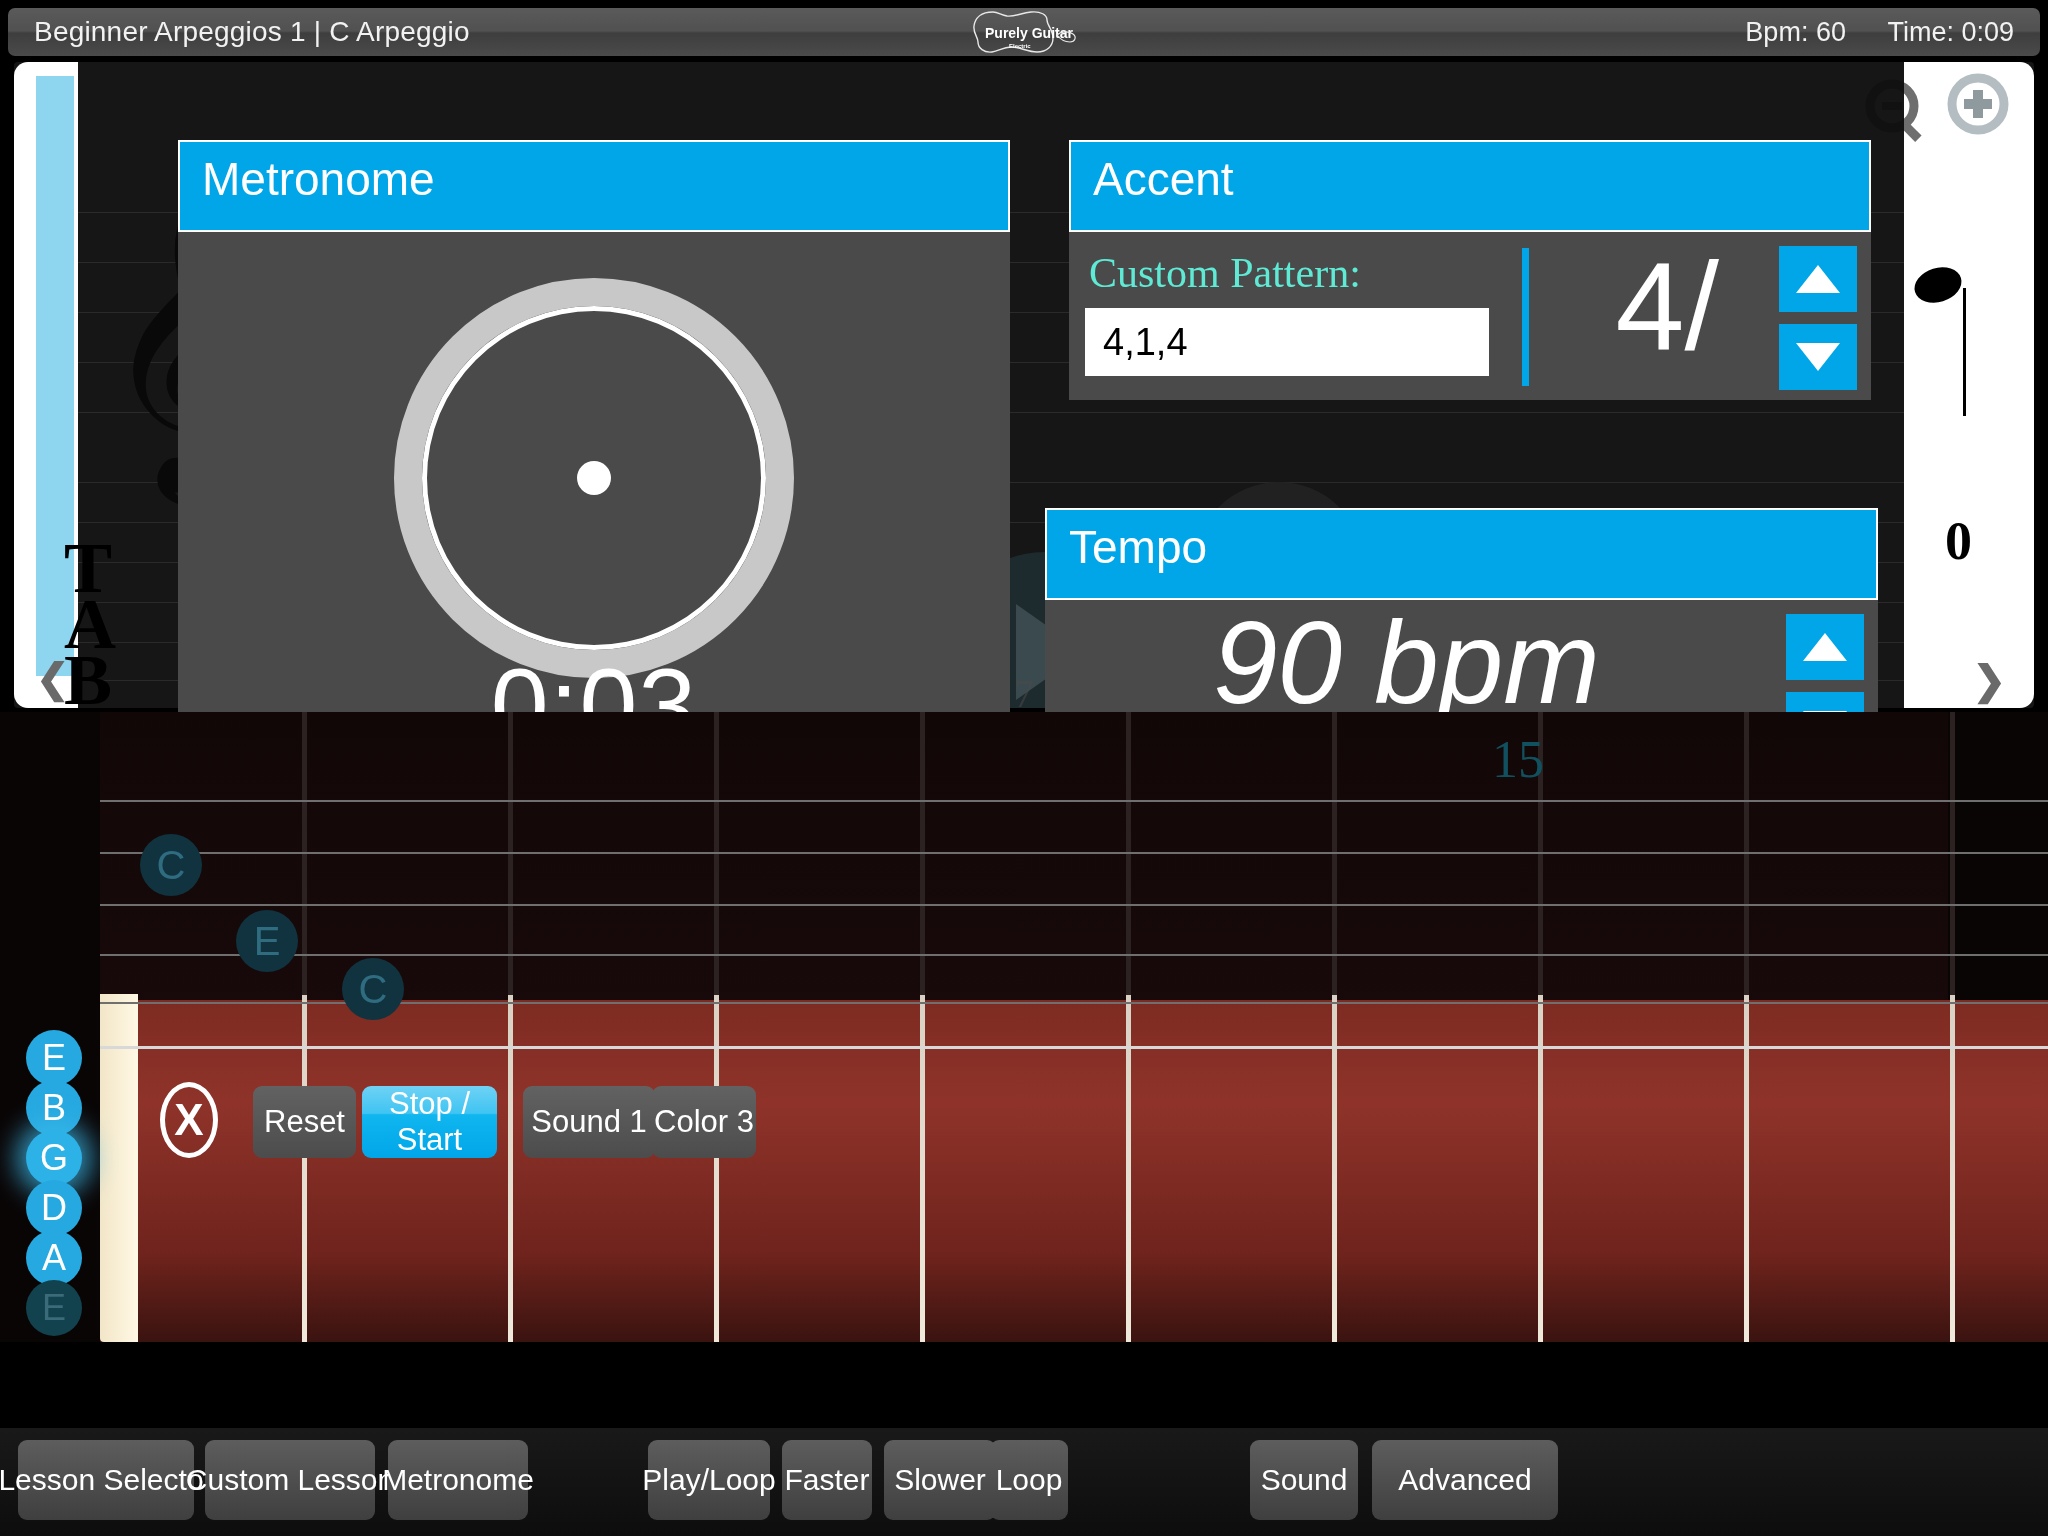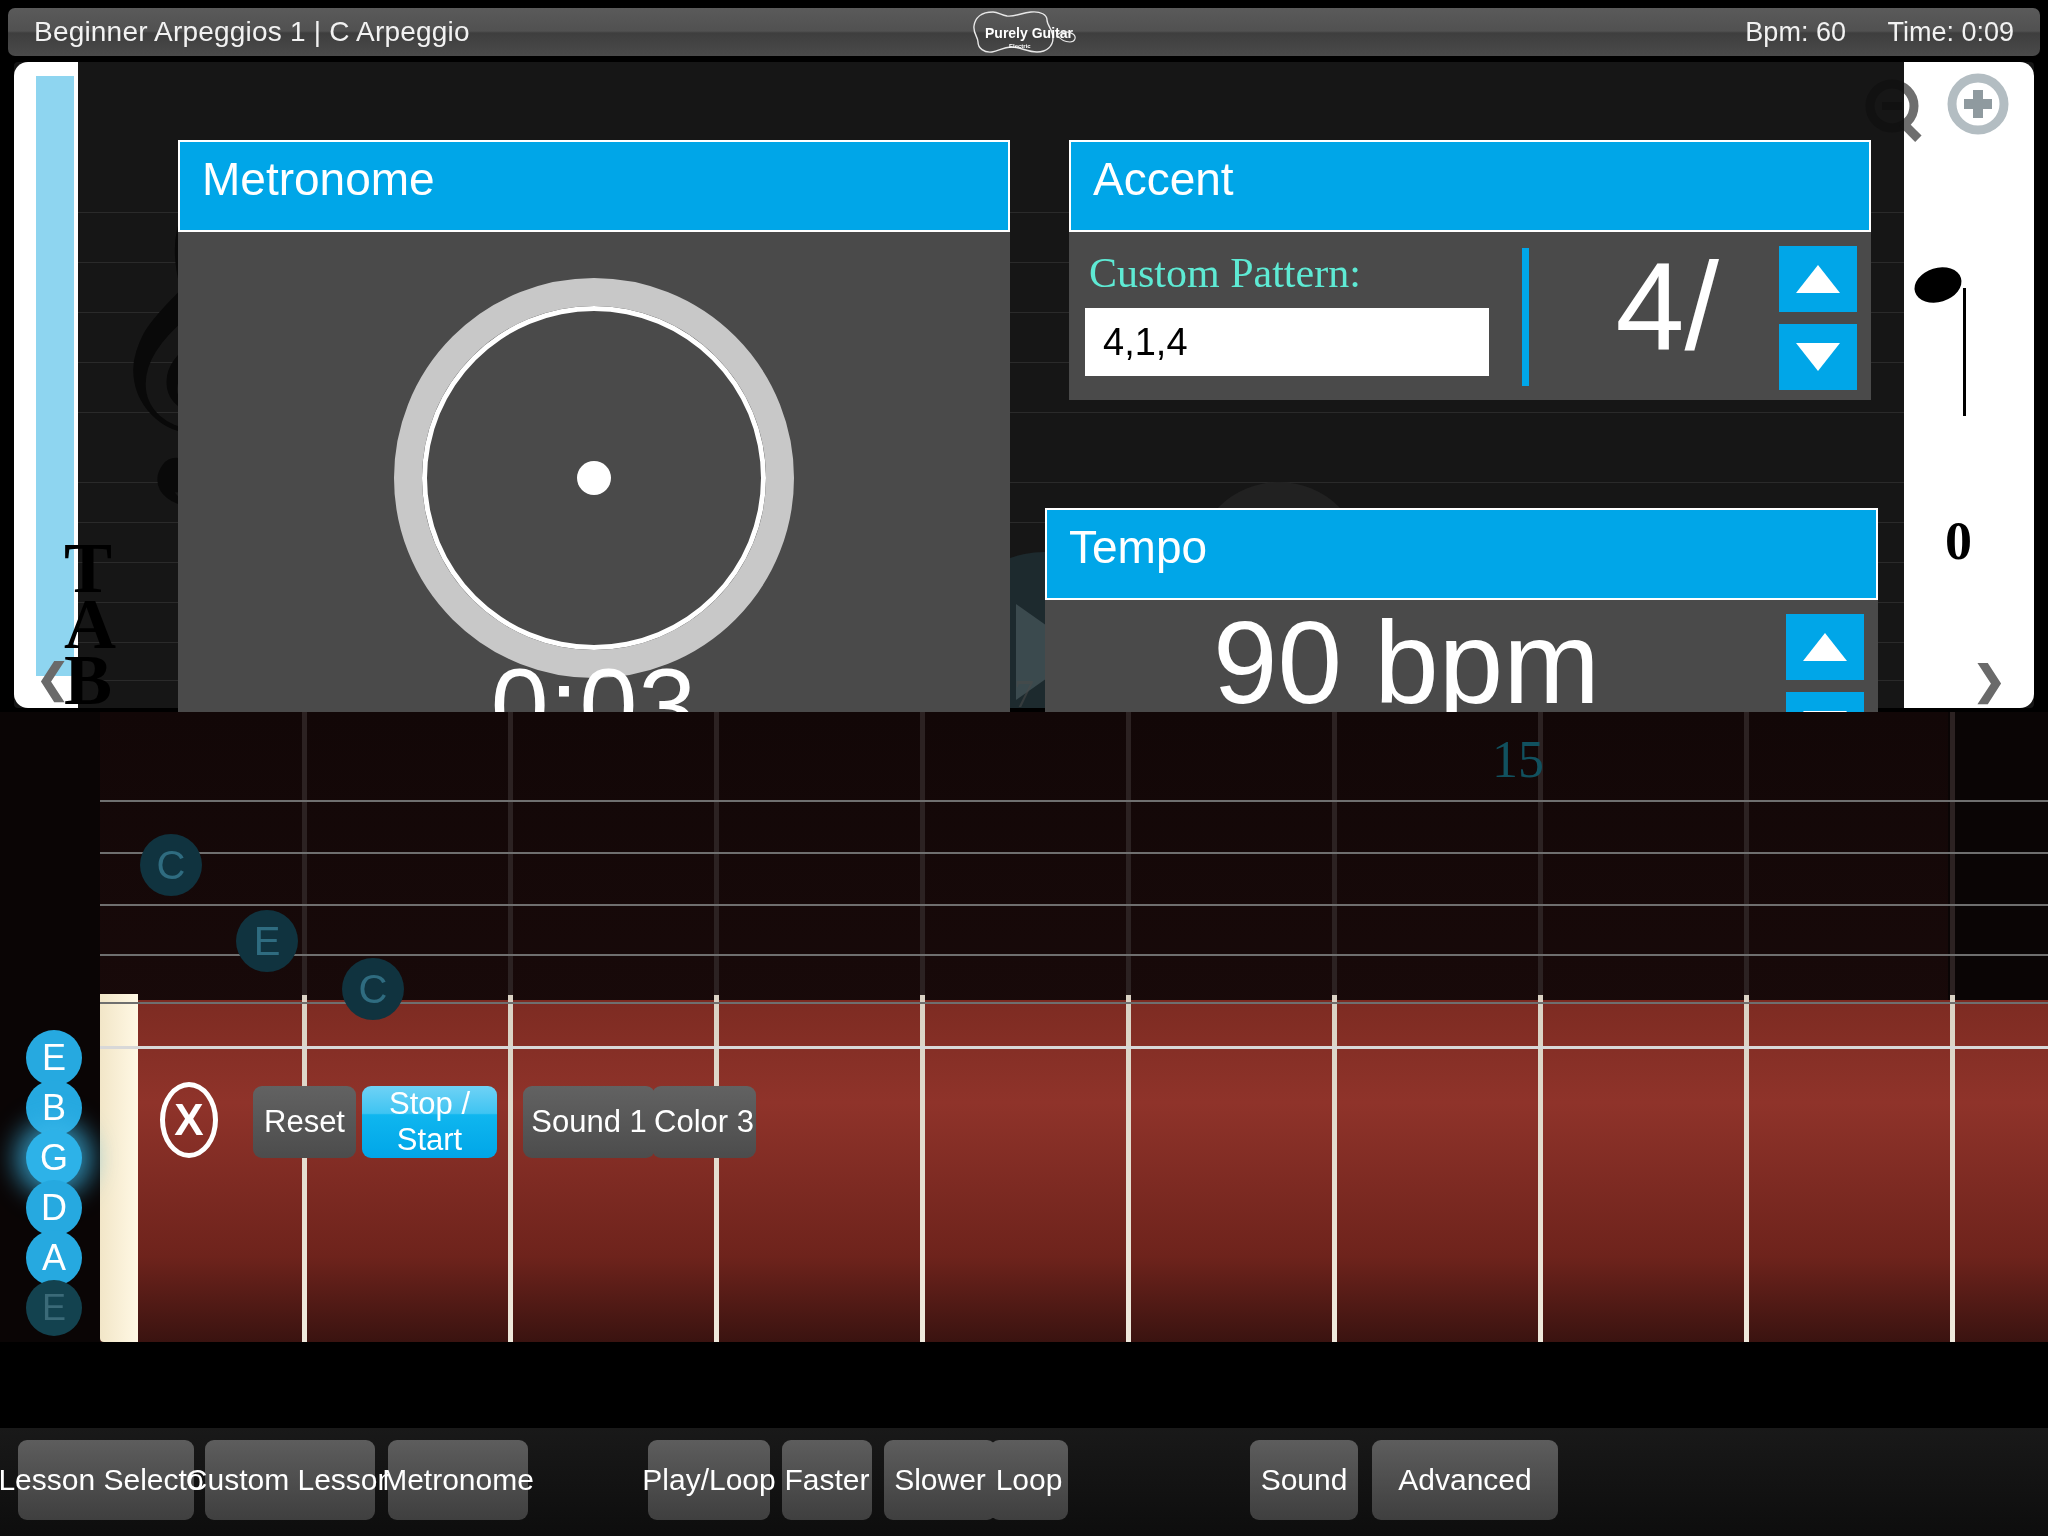--- a/index.html
+++ b/index.html
@@ -157,21 +157,21 @@
   .tri-up, .tri-down {
     position:absolute; left:50%; top:50%; transform:translate(-50%,-50%);
     width:0; height:0;
   }
   .tri-up { border-left:22px solid transparent; border-right:22px solid transparent; border-bottom:28px solid #fff; }
   .tri-down { border-left:22px solid transparent; border-right:22px solid transparent; border-top:28px solid #fff; }
 
   
   #tempo-panel { left:1045px; top:508px; width:833px; }
   #tempo-panel .panel-head { height:92px; }
-  #tempo-panel .panel-body { height:140px; position:relative; }
+  #tempo-panel .panel-body { height:140px; position:relative;font-style:italic; }
   .tempo-value {
     position:absolute; left:0; right:110px; top:-6px; text-align:center;
     color:#fff; font-size:116px; line-height:1.2; white-space:nowrap;
   }
 
   
   #timerinfo-panel { left:1045px; top:877px; width:833px; }
   #timerinfo-panel .panel-head { height:92px; }
   #timerinfo-panel .panel-body { height:152px; position:relative; }
   .ti-col { position:absolute; top:18px; }

